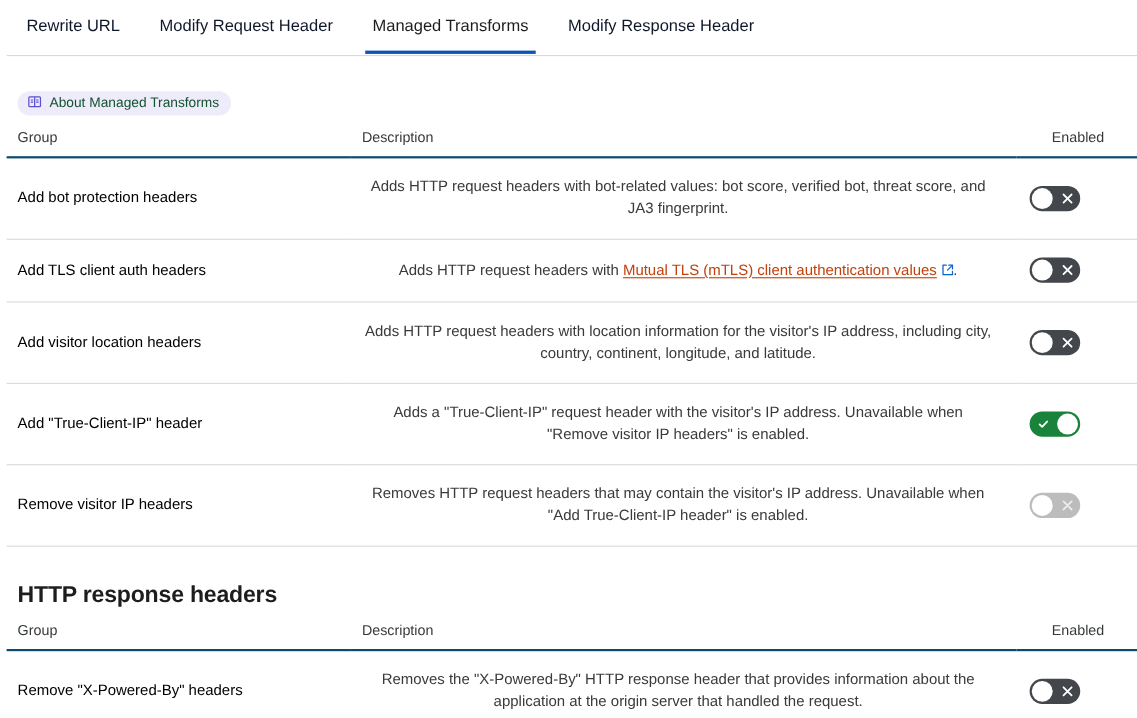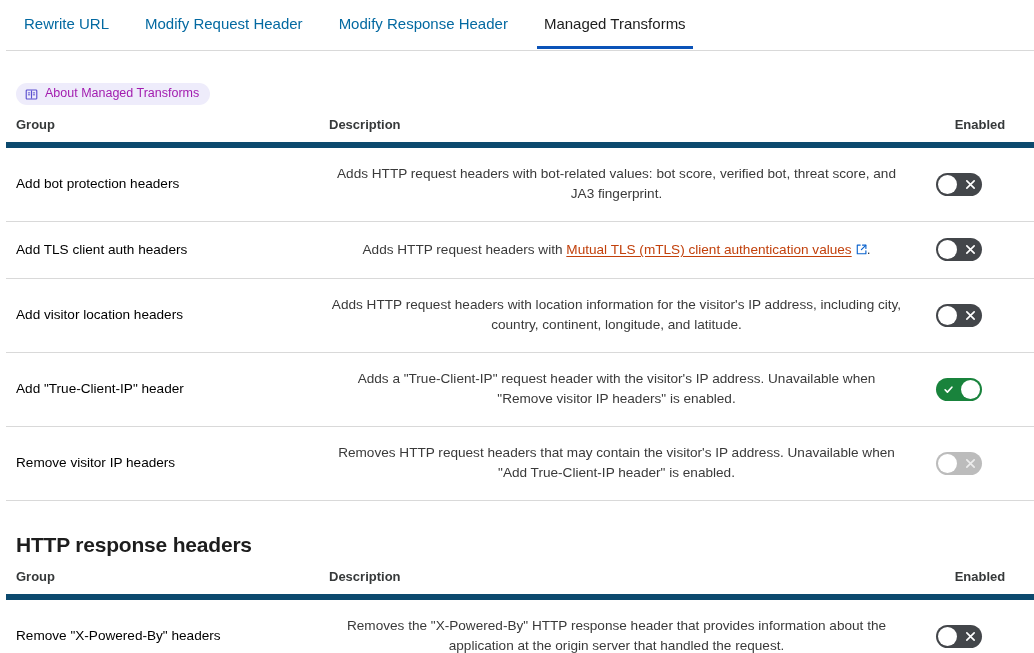--- a/index.html
+++ b/index.html
@@ -25,21 +25,21 @@
     position: absolute;
     left: 6px; right: 0; bottom: 0;
     height: 1px;
     background: #d9d9d9;
   }
   .tab {
     position: relative;
     padding: 14px 18px 15px 18px;
     font-size: 15px;
     line-height: 20px;
-    color: #0369a1;
+    color: #0f172a;
     white-space: nowrap;
     cursor: pointer;
     background: transparent;
     border: none;
     font-family: inherit;
   }
   .tab.active {
     color: #1d1d1d;
     font-weight: 400;
   }
@@ -61,24 +61,24 @@
     padding: 32px 10px 12px 10px;
   }
   .section-title {
     font-size: 21px;
     font-weight: bold;
     color: #1d1d1d;
     letter-spacing: -0.2px;
   }
   .about-badge {
     display: inline-flex;
-    align-items: flex-end;
+    align-items: flex-start;
     gap: 7px;
     background: #eeecfb;
-    color: #a21caf;
+    color: #14532d;
     border-radius: 11px;
     padding: 3px 11px 4px 9px;
     font-size: 12.5px;
     line-height: 15px;
     cursor: pointer;
     white-space: nowrap;
   }
   .about-badge .bicon { display: block; width: 13px; height: 13px; }
 
   
@@ -87,24 +87,24 @@
     border-collapse: collapse;
     table-layout: fixed;
   }
   table.mt col.c-group { width: 313px; }
   table.mt col.c-desc  { width: 605px; }
   table.mt col.c-en    { width: 110px; }
 
   table.mt th {
     text-align: left;
     font-size: 13px;
-    font-weight: bold;
+    font-weight: normal;
     color: #36393a;
     padding: 0 10px 10px 10px;
-    border-bottom: 6px solid #0c4a6e;
+    border-bottom: 2px solid #0c4a6e;
     vertical-align: bottom;
   }
   table.mt th.en { padding-left: 12px; text-align: center; }
 
   table.mt td {
     font-size: 13.6px;
     line-height: 20px;
     color: #3a3a3a;
     padding: 16px 10px 17px 10px;
     border-bottom: 1px solid #d9d9d9;
@@ -163,22 +163,22 @@
     cursor: default;
   }
   .toggle.disabled .mark svg { opacity: 0.72; }
 </style>
 </head>
 <body>
 
 <div class="tabbar">
   <button class="tab">Rewrite URL</button>
   <button class="tab">Modify Request Header</button>
+  <button class="tab active">Managed Transforms</button>
   <button class="tab">Modify Response Header</button>
-  <button class="tab active">Managed Transforms</button>
 </div>
 
 <div class="section">
 
   <div class="section-head">
     <span class="about-badge">
       <span class="bicon">
         <svg viewBox="0 0 16 16" fill="none" xmlns="http://www.w3.org/2000/svg">
           <rect x="1.5" y="2.5" width="13" height="11" rx="1" stroke="#5b4fcf" stroke-width="1.4"></rect>
           <line x1="8" y1="3" x2="8" y2="13" stroke="#5b4fcf" stroke-width="1.4"></line>

